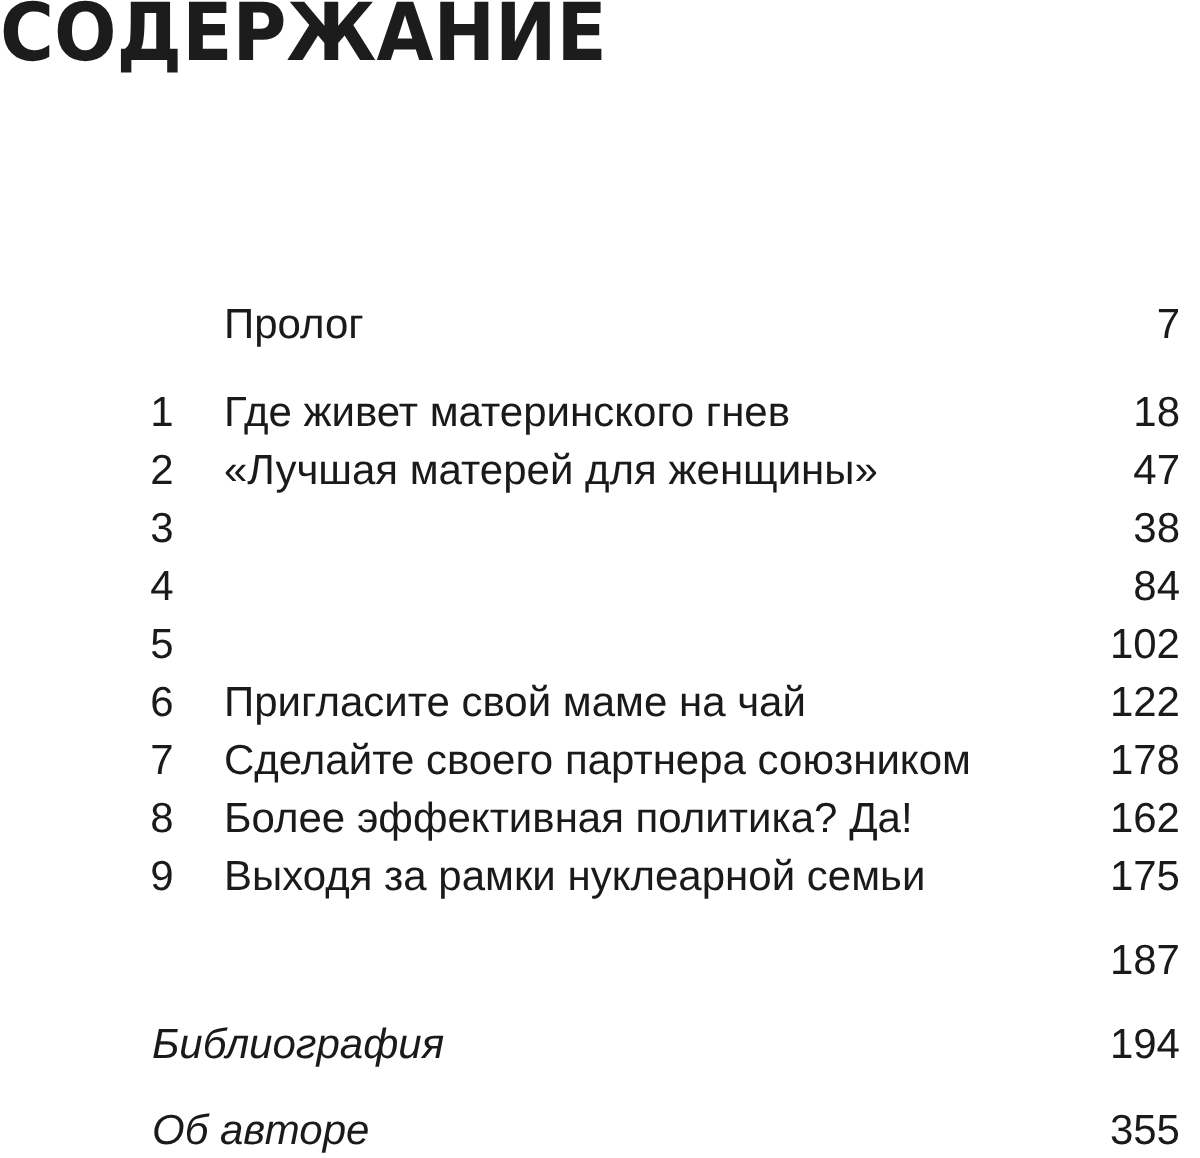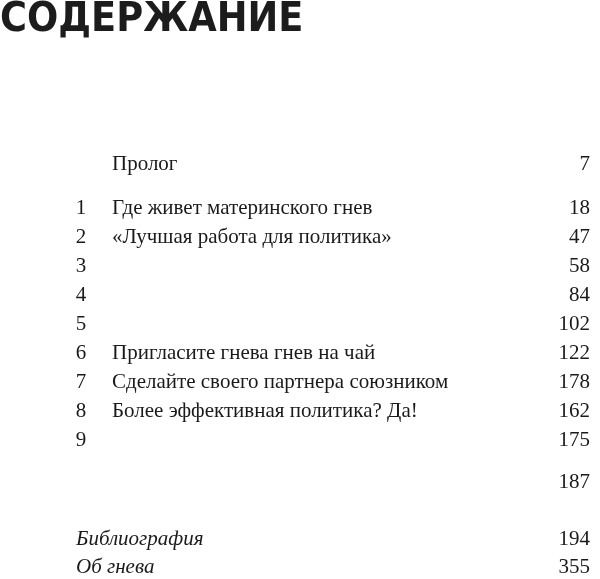--- a/index.html
+++ b/index.html
@@ -6,21 +6,21 @@
     body { width: 600px; height: 579px; position: relative; overflow: hidden; color: #1a1a1a; }
     .heading {
       position: absolute; left: 0; top: -6px;
       font-family: "DejaVu Sans", sans-serif; font-weight: bold;
       font-size: 40px; letter-spacing: 0px; color: #1c1c1c; margin: 0;
       transform: scaleX(0.92); transform-origin: left top;
     }
     .toc { position: absolute; left: 0; top: 0; width: 600px; height: 579px; }
     .row {
       position: absolute; left: 0; width: 592px; height: 28px;
-      font-family: Liberation Serif, serif; font-size: 21px; line-height: 28px;
+      font-family: Liberation Sans, sans-serif; font-size: 21px; line-height: 28px;
     }
     .num { position: absolute; left: 72px; width: 18px; text-align: center; }
     .title { position: absolute; left: 112px; white-space: nowrap; }
     .title.italic { left: 76px; font-style: italic; }
     .page { position: absolute; right: 2px; text-align: right; }
   </style>
 </head>
 <body>
 
 <h1 class="heading">СОДЕРЖАНИЕ</h1>
@@ -32,59 +32,60 @@
     <span class="page">7</span>
   </div>
 
   <div class="row" style="top:193px">
     <span class="num">1</span>
     <span class="title">Где живет материнского гнев</span>
     <span class="page">18</span>
   </div>
   <div class="row" style="top:222px">
     <span class="num">2</span>
-    <span class="title">«Лучшая работа для политика»</span>
+    <span class="title">«Лучшая матерей для женщины»</span>
     <span class="page">47</span>
   </div>
   <div class="row" style="top:251px">
     <span class="num">3</span>
-    <span class="page">58</span>
+    <span class="page">38</span>
   </div>
   <div class="row" style="top:280px">
     <span class="num">4</span>
     <span class="page">84</span>
   </div>
   <div class="row" style="top:309px">
     <span class="num">5</span>
     <span class="page">102</span>
   </div>
   <div class="row" style="top:338px">
     <span class="num">6</span>
-    <span class="title">Пригласите гнева гнев на чай</span>
+    <span class="title">Пригласите свой маме на чай</span>
     <span class="page">122</span>
   </div>
   <div class="row" style="top:367px">
     <span class="num">7</span>
     <span class="title">Сделайте своего партнера союзником</span>
     <span class="page">178</span>
   </div>
   <div class="row" style="top:396px">
     <span class="num">8</span>
     <span class="title">Более эффективная политика? Да!</span>
     <span class="page">162</span>
   </div>
   <div class="row" style="top:425px">
     <span class="num">9</span>
+    <span class="title">Выходя за рамки нуклеарной семьи</span>
     <span class="page">175</span>
   </div>
 
   <div class="row" style="top:467px">
     <span class="page">187</span>
   </div>
-  <div class="row" style="top:524px">
+  <div class="row" style="top:509px">
     <span class="title italic">Библиография</span>
     <span class="page">194</span>
   </div>
   <div class="row" style="top:552px">
-    <span class="title italic">Об гнева</span>
+    <span class="title italic">Об авторе</span>
     <span class="page">355</span>
   </div>
 </div>
 
 </body></html>

